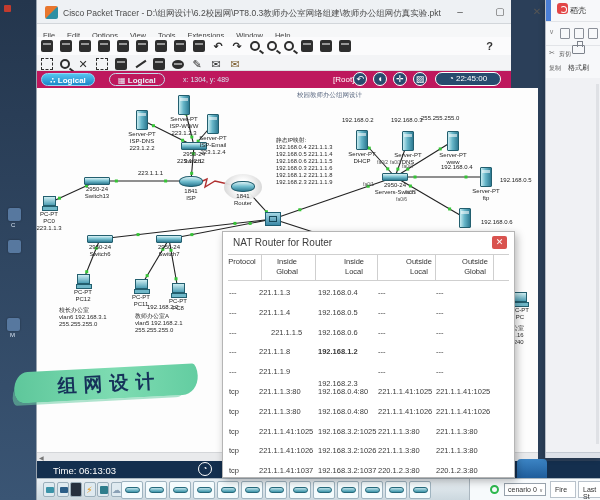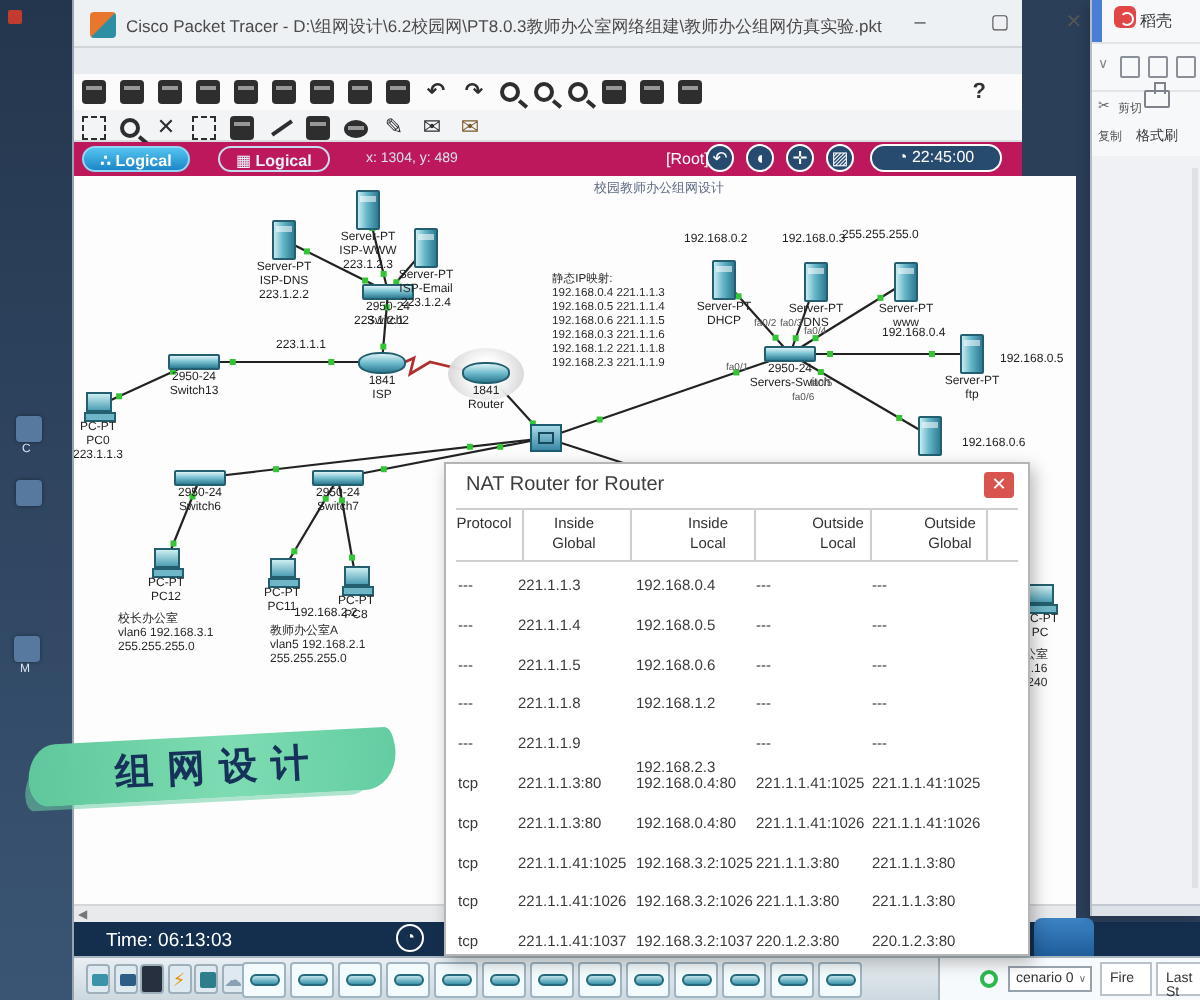--- a/index.html
+++ b/index.html
@@ -136,20 +136,21 @@
 </div>
 
 <div id="ptwin" class="abs">
   <div id="titlebar" class="abs">
     <div id="ptlogo" class="abs"></div>
     <div id="pttitle" class="abs">Cisco Packet Tracer - D:\组网设计\6.2校园网\PT8.0.3教师办公室网络组建\教师办公组网仿真实验.pkt</div>
     <div class="winbtn abs" style="left:415px">–</div>
     <div class="winbtn abs" style="left:455px">▢</div>
     <div class="winbtn abs" style="left:492px">✕</div>
   </div>
+  <div id="menubar" class="abs"><span>File</span><span>Edit</span><span>Options</span><span>View</span><span>Tools</span><span>Extensions</span><span>Window</span><span>Help</span></div>
   <div id="tb1" class="abs">
     <div id="tbhelp" class="abs">?</div>
   <span class="ticon"></span><span class="ticon"></span><span class="ticon"></span><span class="ticon"></span><span class="ticon"></span><span class="ticon"></span><span class="ticon"></span><span class="ticon"></span><span class="ticon"></span><span class="ticon gl">↶</span><span class="ticon gl">↷</span><span class="ticon mag"></span><span class="ticon mag"></span><span class="ticon mag"></span><span class="ticon"></span><span class="ticon"></span><span class="ticon"></span></div>
   <div id="tb2" class="abs"><span class="ticon dash"></span><span class="ticon mag"></span><span class="ticon gl">✕</span><span class="ticon dash"></span><span class="ticon"></span><span class="ticon line"></span><span class="ticon"></span><span class="ticon oval"></span><span class="ticon gl">✎</span><span class="ticon gl">✉</span><span class="ticon gl" style="color: rgb(122, 90, 42);">✉</span></div>
 
   <div id="wsbar" class="abs">
     <div class="pill" id="pill-logical"><span>∴ </span><span>Logical</span></div>
     <div class="pill" id="pill-physical"><span>▦ </span><span>Logical</span></div>
     <div id="coords" class="abs">x: 1304, y: 489</div>
     <div id="rootlbl" class="abs">[Root]</div>
@@ -466,27 +467,27 @@
       <div class="natcell" style="left: 36px; top: 56px;">221.1.1.3</div>
       <div class="natcell" style="left: 95px; top: 56px;">192.168.0.4</div>
       <div class="natcell" style="left: 155px; top: 56px;">---</div>
       <div class="natcell" style="left: 213px; top: 56px;">---</div>
       <div class="natcell" style="left: 6px; top: 75.8px;">---</div>
       <div class="natcell" style="left: 36px; top: 75.8px;">221.1.1.4</div>
       <div class="natcell" style="left: 95px; top: 75.8px;">192.168.0.5</div>
       <div class="natcell" style="left: 155px; top: 75.8px;">---</div>
       <div class="natcell" style="left: 213px; top: 75.8px;">---</div>
       <div class="natcell" style="left: 6px; top: 95.6px;">---</div>
-      <div class="natcell" style="left: 36px; top: 95.6px;">221.1.1.5</div>
+      <div class="natcell" style="left: 48px; top: 95.6px;">221.1.1.5</div>
       <div class="natcell" style="left: 95px; top: 95.6px;">192.168.0.6</div>
       <div class="natcell" style="left: 155px; top: 95.6px;">---</div>
       <div class="natcell" style="left: 213px; top: 95.6px;">---</div>
       <div class="natcell" style="left: 6px; top: 115.4px;">---</div>
       <div class="natcell" style="left: 36px; top: 115.4px;">221.1.1.8</div>
-      <div class="natcell" style="left: 95px; top: 115.4px;">192.168.1.2</div>
+      <div class="natcell" style="left: 95px; top: 115.4px; font-weight: bold;">192.168.1.2</div>
       <div class="natcell" style="left: 155px; top: 115.4px;">---</div>
       <div class="natcell" style="left: 213px; top: 115.4px;">---</div>
       <div class="natcell" style="left: 6px; top: 135.2px;">---</div>
       <div class="natcell" style="left: 36px; top: 135.2px;">221.1.1.9</div>
       <div class="natcell" style="left: 95px; top: 147px;">192.168.2.3</div>
       <div class="natcell" style="left: 155px; top: 135.2px;">---</div>
       <div class="natcell" style="left: 213px; top: 135.2px;">---</div>
       <div class="natcell" style="left: 6px; top: 155px;">tcp</div>
       <div class="natcell" style="left: 36px; top: 155px;">221.1.1.3:80</div>
       <div class="natcell" style="left: 95px; top: 155px;">192.168.0.4:80</div>

